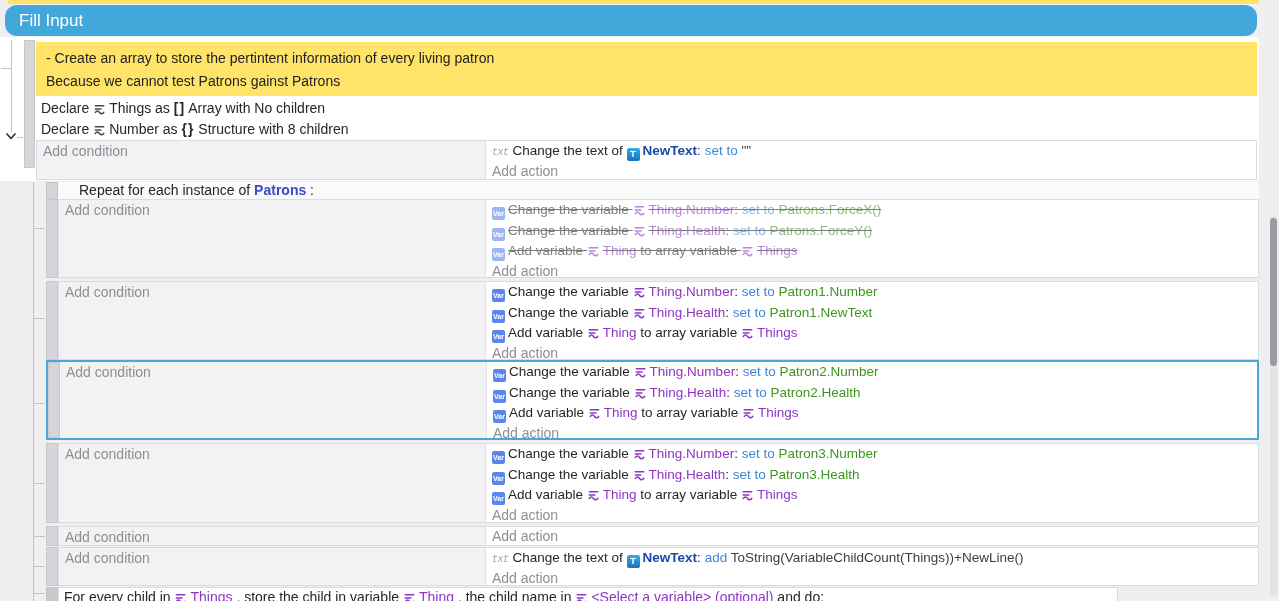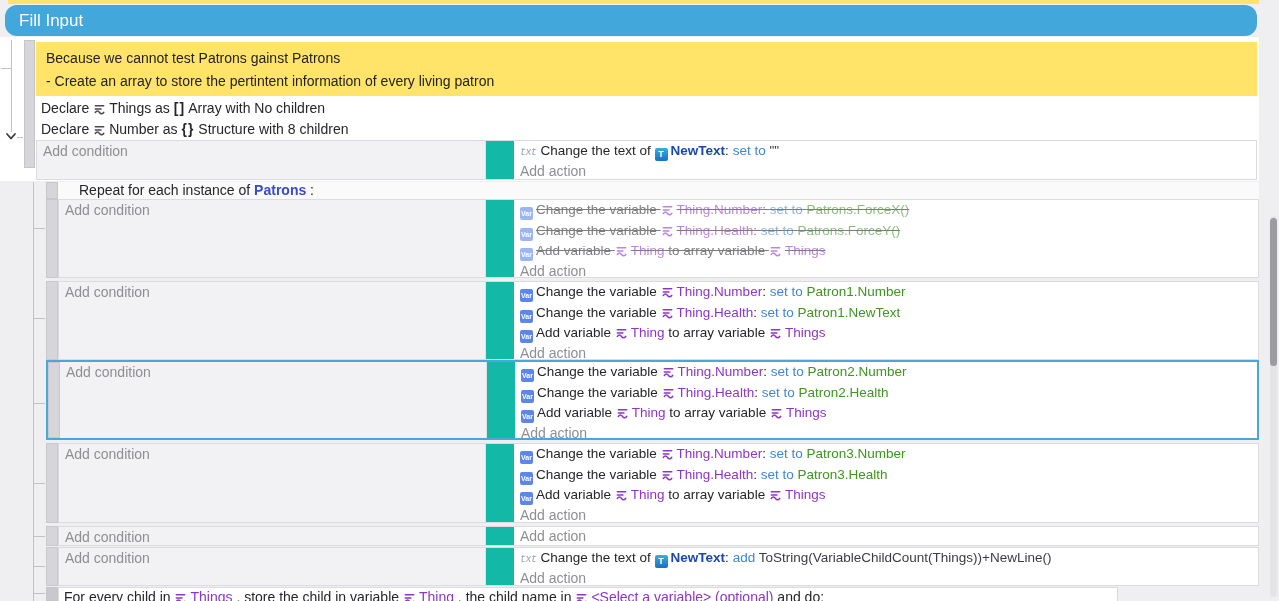--- a/index.html
+++ b/index.html
@@ -13,21 +13,21 @@
   .outer-backdrop{left:0;top:37px;width:1259px;height:144px;background:#fff;}
   .handle{background:var(--strip);border:1px solid #c6c6ca;box-sizing:border-box;}
   .comment{left:36px;top:42px;width:1221px;height:54px;background:var(--yellow);
            font-size:14px;line-height:23px;padding:5px 0 0 10px;box-sizing:border-box;color:#222;}
   .declare{left:36px;width:1221px;height:21px;background:#fff;font-size:14px;line-height:21px;padding-left:5px;box-sizing:border-box;}
   .declare .seg-b{font-weight:bold;letter-spacing:1px;}
   .declare-icon{color:#4c4450;}
   
   .row{display:flex;align-items:stretch;box-sizing:border-box;}
   .row .strip{width:12px;background:var(--strip);border:1px solid #c9c9cd;box-sizing:border-box;}
-  .row .box{flex:1;display:flex;border:1px solid #dcdcdf;box-sizing:border-box;background:#14b8a6;min-width:0;gap:28px;}
+  .row .box{flex:1;display:flex;border:1px solid #dcdcdf;box-sizing:border-box;background:#a16207;min-width:0;}
   .row.selected{border:2px solid var(--selection);}
   .row.selected .box{border:none;}
   .cond{background:#f2f2f4;border-right:1px solid #e2e2e5;box-sizing:border-box;
         font-size:14px;color:var(--placeholder);padding:2px 0 0 6px;}
   .acts{flex:1;background:#fff;min-width:0;overflow:hidden;}
   .action-line{height:20.5px;line-height:20.5px;font-size:13.5px;padding-left:6px;white-space:nowrap;color:var(--text);}
   .action-line.struck{opacity:.6;}
   .strike-wrap{text-decoration:line-through;}
   .add-action{height:18px;line-height:18px;font-size:14px;color:var(--placeholder);padding-left:6px;}
   .seg-var{color:var(--purple);}
@@ -80,22 +80,22 @@
       <div class="abs tree" style="left: 33px; top: 403px; width: 12px; height: 1px;"></div>
       <div class="abs tree" style="left: 33px; top: 483px; width: 12px; height: 1px;"></div>
       <div class="abs tree" style="left: 33px; top: 536px; width: 12px; height: 1px;"></div>
       <div class="abs tree" style="left: 33px; top: 566px; width: 12px; height: 1px;"></div>
       <div class="abs tree" style="left: 33px; top: 593px; width: 12px; height: 1px;"></div>
     </div>
 
   <div class="abs handle" style="left:24px;top:40px;width:11px;height:128px"></div>
 
   <div class="abs comment">
+    <div> - Create an array to store the pertintent information of every living patron</div>
     <div>Because we cannot test Patrons gainst Patrons</div>
-    <div> - Create an array to store the pertintent information of every living patron</div>
   </div>
 
   <div class="abs declare" style="top:98px" id="declare-0"><span class="seg seg-t">Declare </span><span class="ic declare-icon"><svg width="13" height="13" viewBox="0 0 14 14">
           <g fill="none" stroke="currentColor" stroke-width="1.7" stroke-linecap="round">
             <line x1="2.5" y1="4" x2="11.5" y2="4"></line>
             <line x1="2.5" y1="7.5" x2="8.5" y2="7.5"></line>
             <path d="M2.5 11.2 C4 9.3 5.5 9.3 7 11.2 C8.5 13.1 10 13.1 11.5 11.2"></path>
           </g>
         </svg></span><span class="seg seg-t">Things as </span><span class="seg seg-b">[]</span><span class="seg seg-t"> Array with No children</span></div>
   <div class="abs declare" style="top:119px" id="declare-1"><span class="seg seg-t">Declare </span><span class="ic declare-icon"><svg width="13" height="13" viewBox="0 0 14 14">

